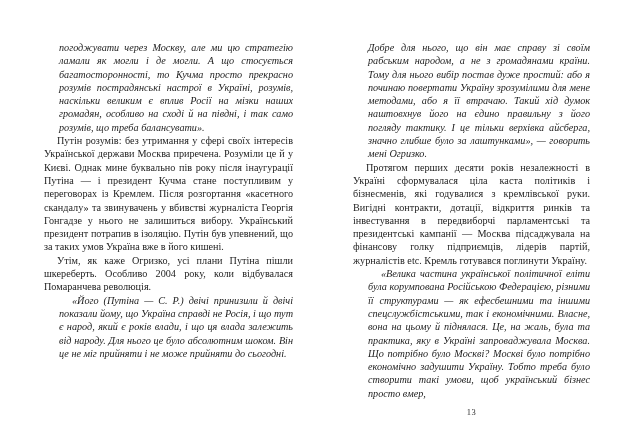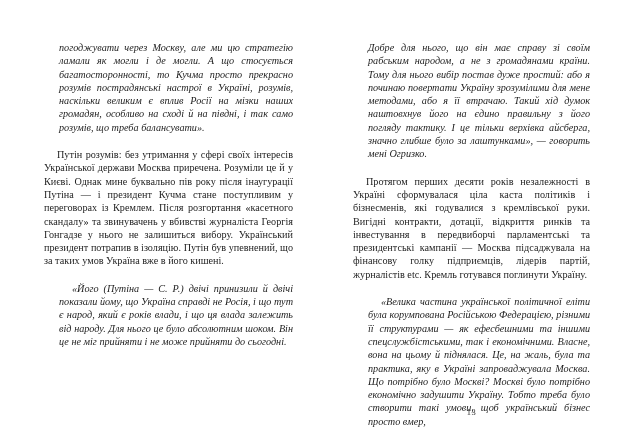--- a/index.html
+++ b/index.html
@@ -41,21 +41,20 @@
     -webkit-hyphens: auto;
   }
   .para {
     margin: 0;
     padding: 0;
   }
   .para.indent {
     text-indent: 13px;
   }
   .para.space-before {
-    margin-top: 14px;
   }
   .para.quote {
     font-style: italic;
     margin-left: 15px;
   }
   .page-number {
     position: absolute;
     top: 366px;
     left: 0;
     width: 100%;
@@ -68,20 +67,21 @@
 </style>
 </head>
 <body style="background: rgb(255, 255, 255);">
 
 <div class="spread">
 
   <div class="page page-left" style="color: rgb(35, 35, 35);">
     <div class="text-block">
         <p class="para quote">погоджувати через Москву, але ми цю стратегію ламали як могли і де могли. А що стосується багатосторонності, то Кучма просто прекрасно розумів пострадянські настрої в Україні, розумів, наскільки великим є вплив Росії на мізки наших громадян, особливо на сході й на півдні, і так само розумів, що треба балансувати».</p>
         <p class="para body indent space-before">Путін розумів: без утримання у сфері своїх інтересів Української держави Москва приречена. Розуміли це й у Києві. Однак мине буквально пів року після інаугурації Путіна — і президент Кучма стане поступливим у переговорах із Кремлем. Після розгортання «касетного скандалу» та звинувачень у вбивстві журналіста Георгія Гонгадзе у нього не залишиться вибору. Український президент потрапив в ізоляцію. Путін був упевнений, що за таких умов Україна вже в його кишені.</p>
+        <p class="para body indent">Утім, як каже Огризко, усі плани Путіна пішли шкереберть. Особливо 2004 року, коли відбувалася Помаранчева революція.</p>
         <p class="para quote indent space-before">«Його (Путіна — С. Р.) двічі принизили й двічі показали йому, що Україна справді не Росія, і що тут є народ, який є років влади, і що ця влада залежить від народу. Для нього це було абсолютним шоком. Він це не міг прийняти і не може прийняти до сьогодні.</p>
       </div>
   </div>
 
   <div class="page page-right" style="color: rgb(35, 35, 35);">
     <div class="text-block">
         <p class="para quote">Добре для нього, що він має справу зі своїм рабським народом, а не з громадянами країни. Тому для нього вибір постав дуже простий: або я починаю повертати Україну зрозумілими для мене методами, або я її втрачаю. Такий хід думок наштовхнув його на єдино правильну з його погляду тактику. І це тільки верхівка айсберга, значно глибше було за лаштунками», — говорить мені Огризко.</p>
         <p class="para body indent space-before">Протягом перших десяти років незалежності в Україні сформувалася ціла каста політиків і бізнесменів, які годувалися з кремлівської руки. Вигідні контракти, дотації, відкриття ринків та інвестування в передвиборчі парламентські та президентські кампанії — Москва підсаджувала на фінансову голку підприємців, лідерів партій, журналістів etc. Кремль готувався поглинути Україну.</p>
         <p class="para quote indent space-before">«Велика частина української політичної еліти була корумпована Російською Федерацією, різними її структурами — як ефесбешними та іншими спецслужбістськими, так і економічними. Власне, вона на цьому й піднялася. Це, на жаль, була та практика, яку в Україні запроваджувала Москва. Що потрібно було Москві? Москві було потрібно економічно задушити Україну. Тобто треба було створити такі умови, щоб український бізнес просто вмер,</p>
       </div>

